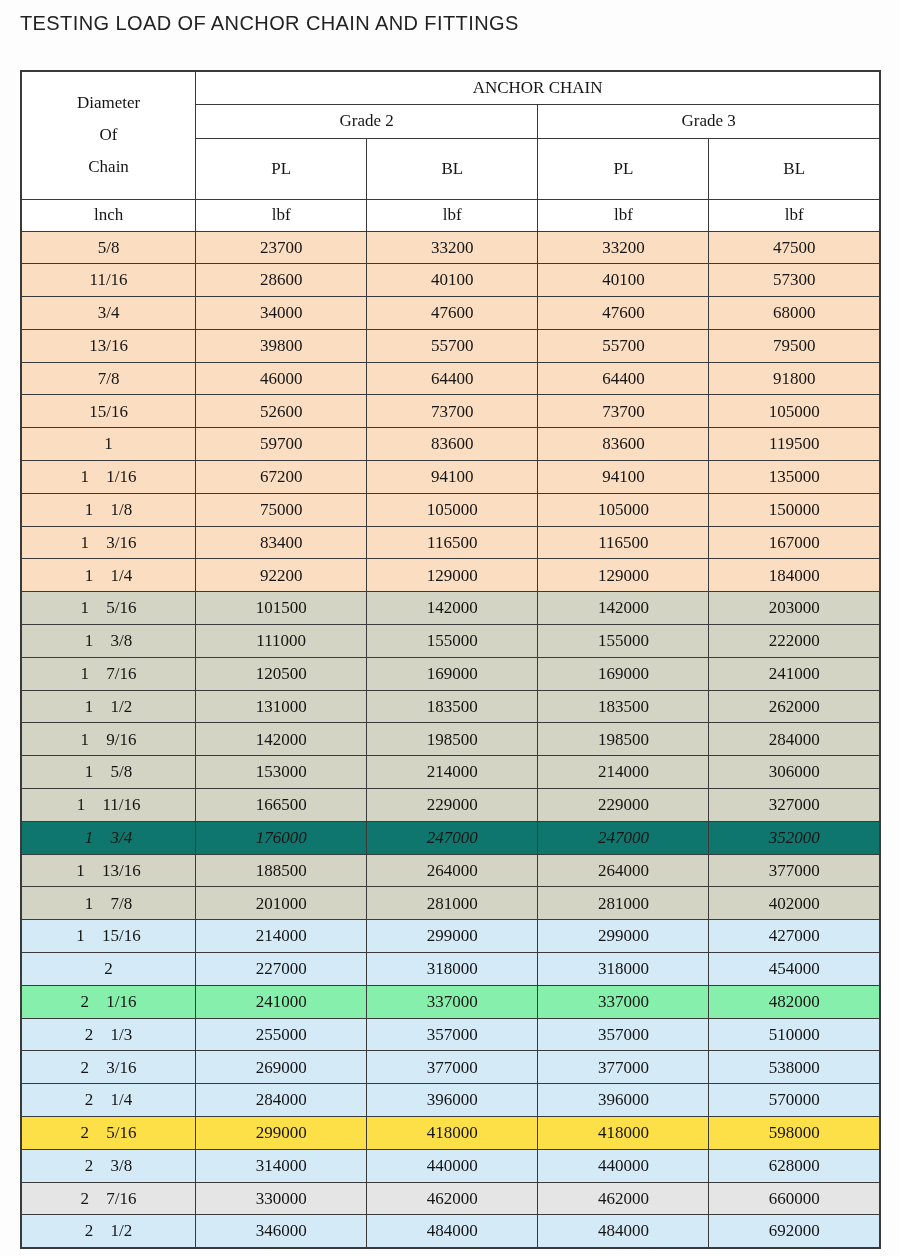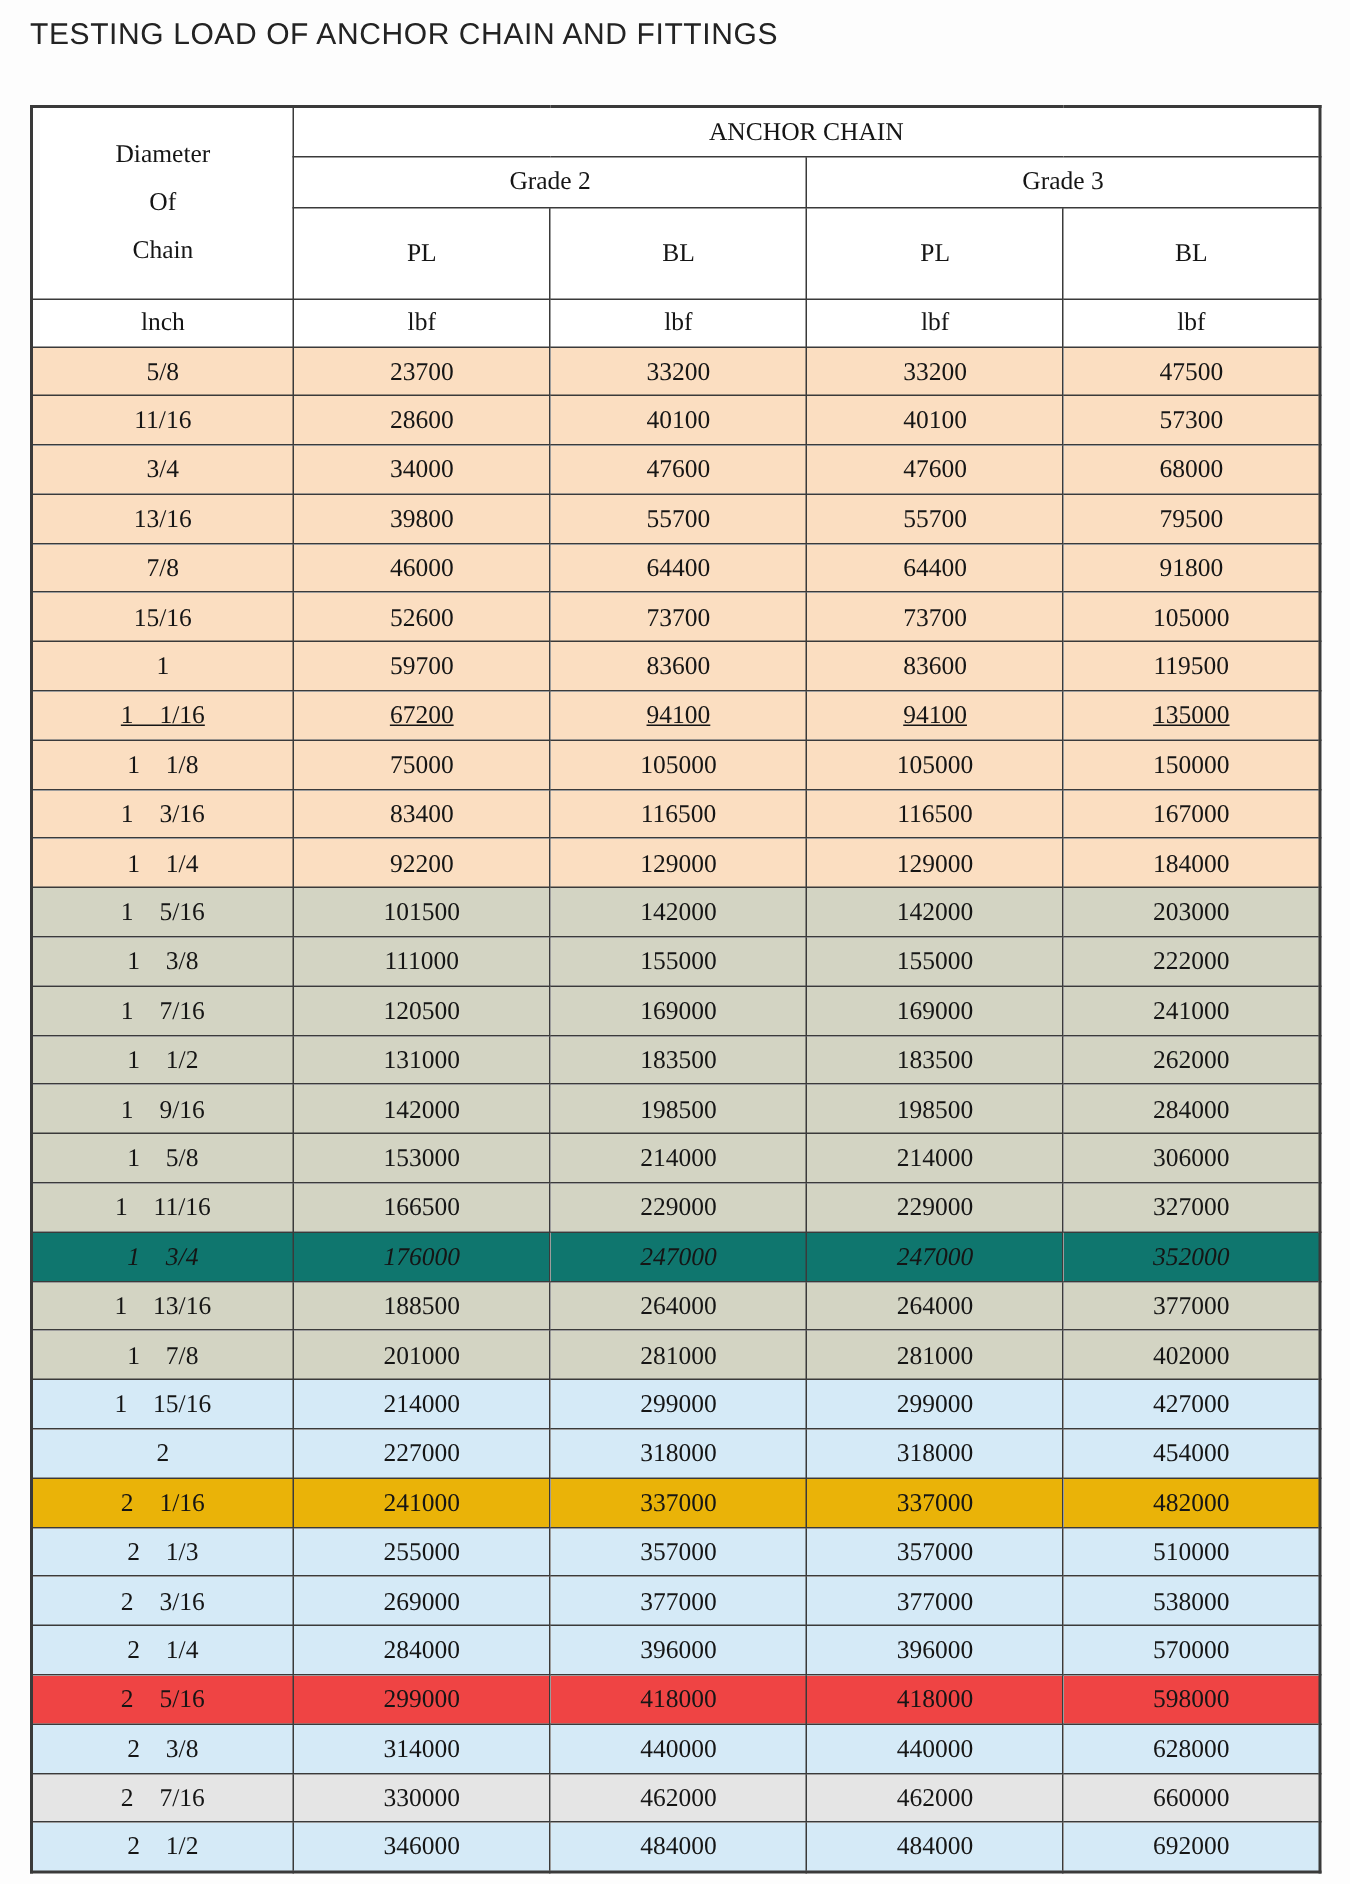--- a/index.html
+++ b/index.html
@@ -153,21 +153,21 @@
           <td>73700</td>
           <td>105000</td>
         </tr>
         <tr class="data-row" style="background: rgb(251, 222, 193);">
           <td class="diam">1</td>
           <td>59700</td>
           <td>83600</td>
           <td>83600</td>
           <td>119500</td>
         </tr>
-        <tr class="data-row" style="background: rgb(251, 222, 193); text-decoration: underline;">
+        <tr class="data-row" style="background: rgb(251, 222, 193);">
           <td class="diam">1 1/16</td>
           <td>67200</td>
           <td>94100</td>
           <td>94100</td>
           <td>135000</td>
         </tr>
         <tr class="data-row" style="background: rgb(251, 222, 193);">
           <td class="diam">1 1/8</td>
           <td>75000</td>
           <td>105000</td>
@@ -265,21 +265,21 @@
           <td>299000</td>
           <td>427000</td>
         </tr>
         <tr class="data-row" style="background: rgb(213, 234, 247);">
           <td class="diam">2</td>
           <td>227000</td>
           <td>318000</td>
           <td>318000</td>
           <td>454000</td>
         </tr>
-        <tr class="data-row" style="background: #eab308;">
+        <tr class="data-row" style="background: #86efac;">
           <td class="diam">2 1/16</td>
           <td>241000</td>
           <td>337000</td>
           <td>337000</td>
           <td>482000</td>
         </tr>
         <tr class="data-row" style="background: rgb(213, 234, 247);">
           <td class="diam">2 1/3</td>
           <td>255000</td>
           <td>357000</td>
@@ -293,21 +293,21 @@
           <td>377000</td>
           <td>538000</td>
         </tr>
         <tr class="data-row" style="background: rgb(213, 234, 247);">
           <td class="diam">2 1/4</td>
           <td>284000</td>
           <td>396000</td>
           <td>396000</td>
           <td>570000</td>
         </tr>
-        <tr class="data-row" style="background: #ef4444;">
+        <tr class="data-row" style="background: #fde047;">
           <td class="diam">2 5/16</td>
           <td>299000</td>
           <td>418000</td>
           <td>418000</td>
           <td>598000</td>
         </tr>
         <tr class="data-row" style="background: rgb(213, 234, 247);">
           <td class="diam">2 3/8</td>
           <td>314000</td>
           <td>440000</td>

